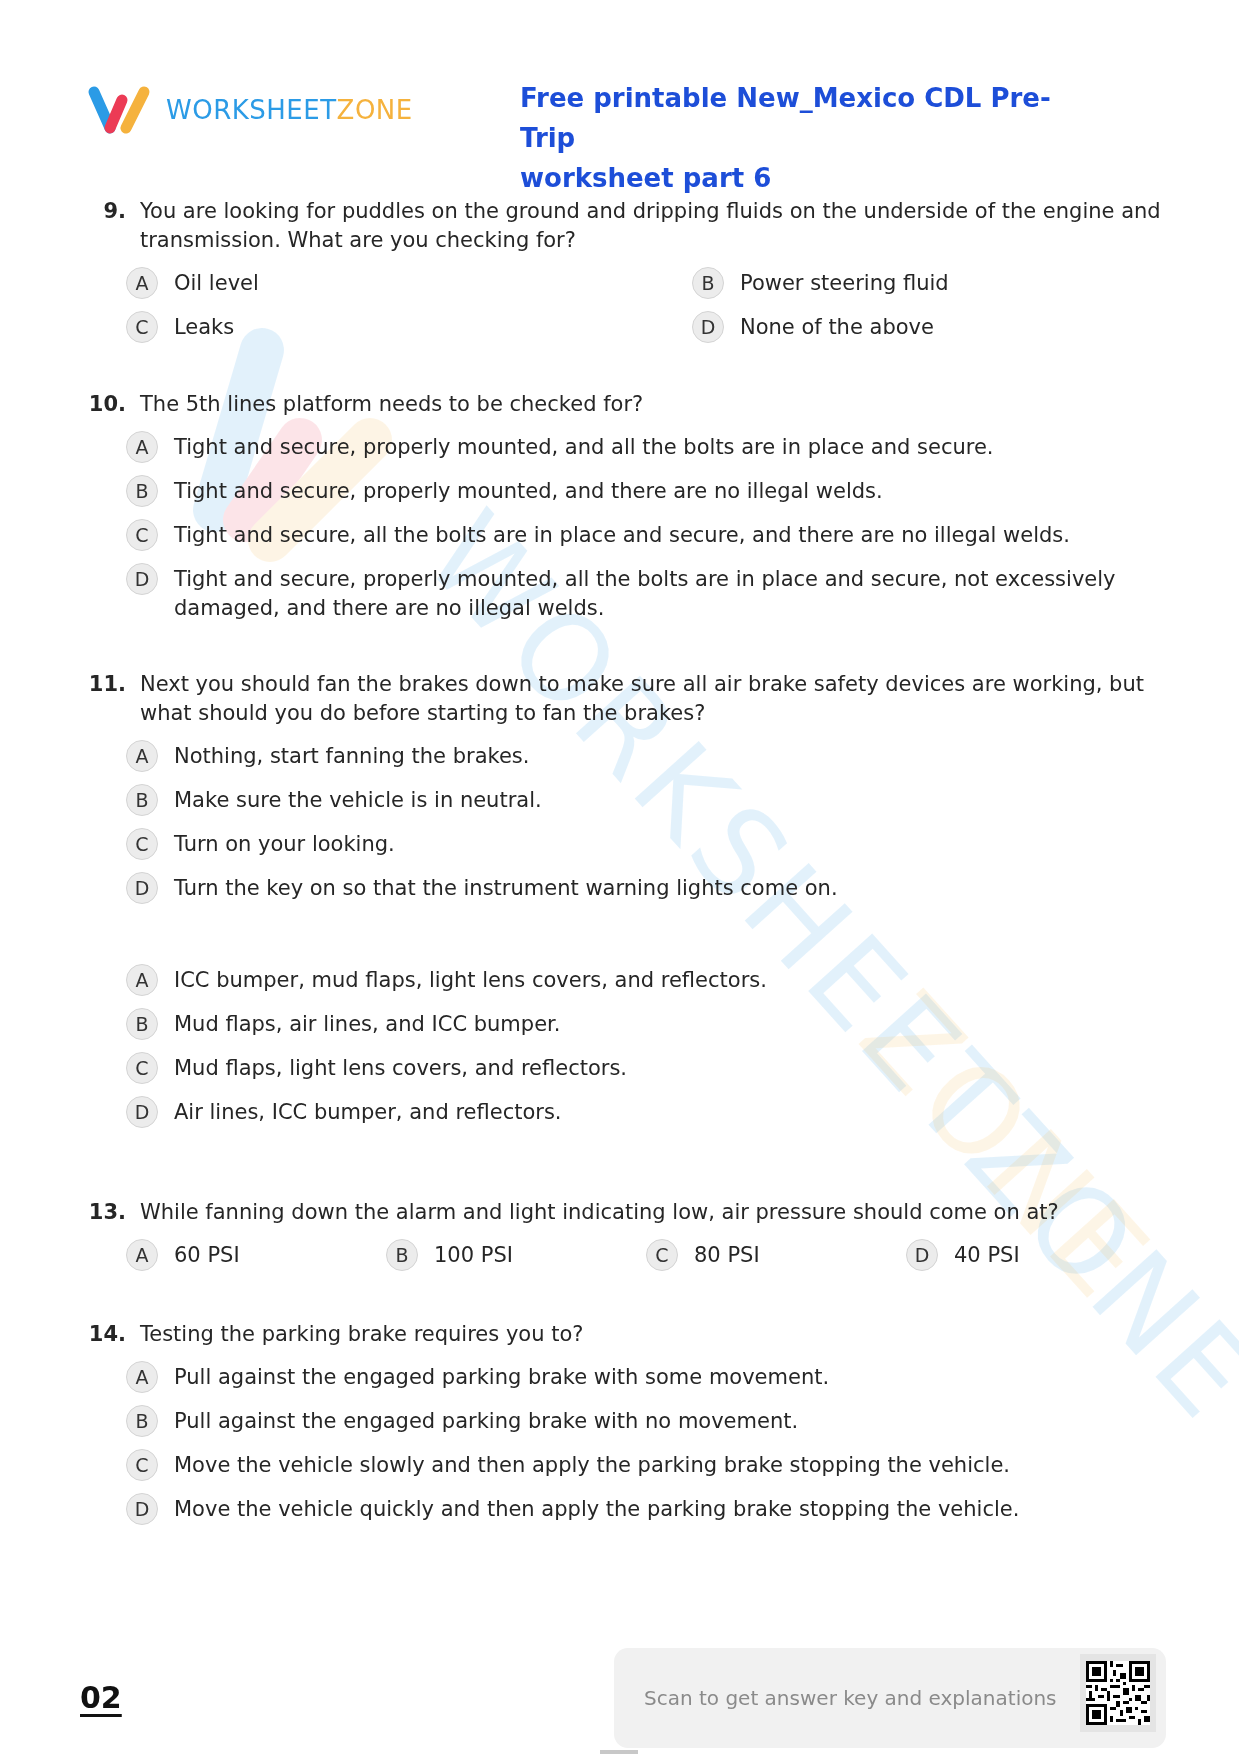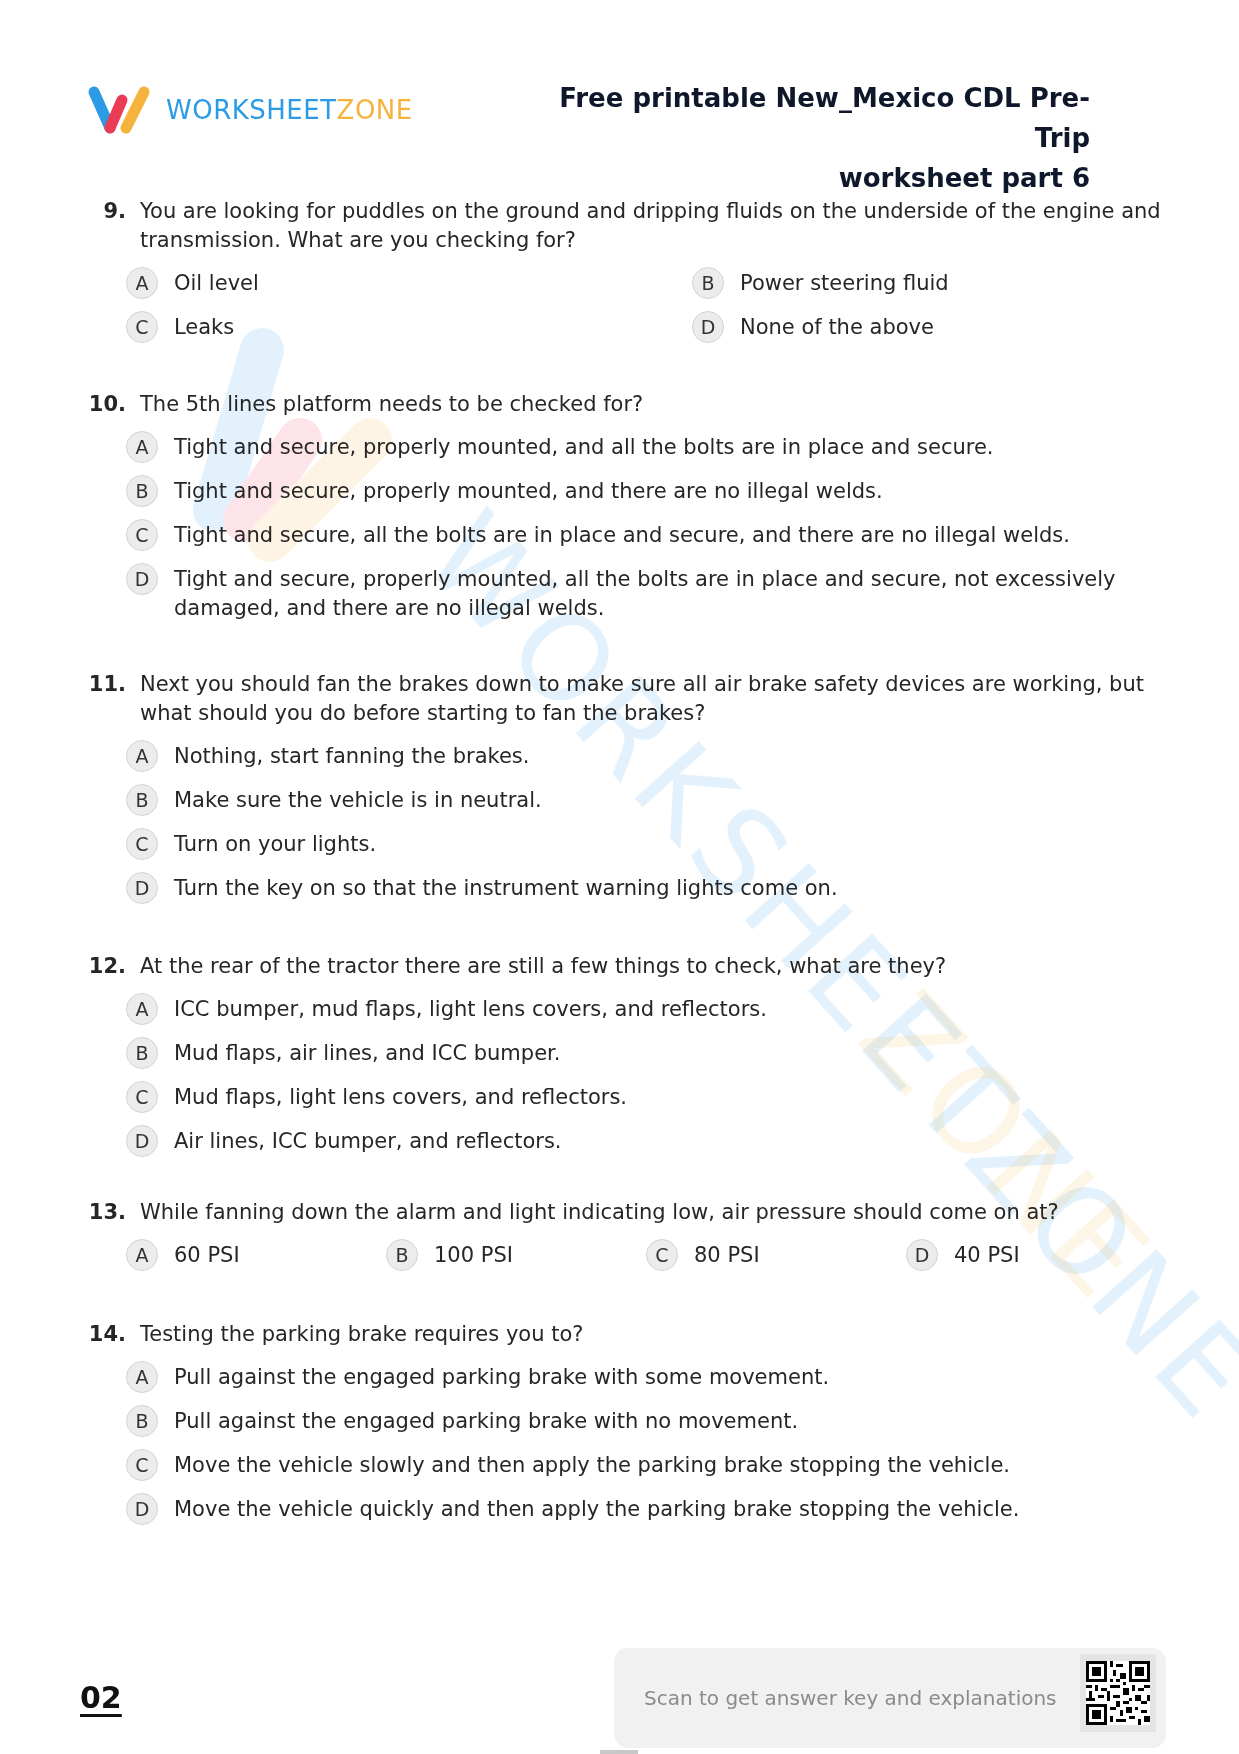--- a/index.html
+++ b/index.html
@@ -5,22 +5,22 @@
   html, body { margin:0; padding:0; background:#ffffff; }
   body { width:1239px; height:1754px; position:relative; overflow:hidden;
          font-family:"DejaVu Sans", "Liberation Sans", sans-serif; color:#222; }
   .watermark { position:absolute; left:0; top:0; width:1239px; height:1754px; pointer-events:none; z-index:0; }
   .header { position:absolute; left:0; top:0; width:1239px; height:170px; }
   .logo { position:absolute; left:84px; top:82px; display:flex; align-items:center; }
   .logo svg { width:70px; height:56px; }
   .logo-text { font-family:"DejaVu Sans", sans-serif; font-size:26px; letter-spacing:0.5px; margin-left:12px; }
   .logo-text .w { color:#2b9be6; }
   .logo-text .z { color:#f5b23d; }
-  .title { position:absolute; left:520px; top:78px; width:570px; text-align:right;
-           font-family:"DejaVu Sans", sans-serif; font-weight:bold; font-size:26px; line-height:40px; color:#0f172a; }
+  .title { position:absolute; left:520px; top:78px; width:570px; text-align:left;
+           font-family:"DejaVu Sans", sans-serif; font-weight:bold; font-size:26px; line-height:40px; color:#1d4ed8; }
   .q { position:absolute; left:74px; width:1100px; z-index:1; }
   .q-head { display:flex; font-size:21px; line-height:29px; color:#262626; }
   .q-num { width:52px; font-weight:bold; text-align:right; padding-right:0; flex:none; }
   .q-text { margin-left:14px; width:1040px; }
   .opts { margin-left:52px; margin-top:14px; }
   .opt { display:flex; align-items:flex-start; height:44px; font-size:21px; line-height:29px; color:#262626; }
   .opt.multi { height:58px; }
   .badge { flex:none; width:32px; height:32px; border-radius:50%; background:#ececec; border:1px solid #d4d4d4;
            box-sizing:border-box; display:flex; align-items:center; justify-content:center;
            font-size:19px; color:#333; margin-top:-2px; margin-right:16px; }
@@ -128,34 +128,30 @@
     <div class="opt">
         <span class="badge">A</span>
         <span class="opt-text">Nothing, start fanning the brakes.</span>
       </div>
     <div class="opt">
         <span class="badge">B</span>
         <span class="opt-text">Make sure the vehicle is in neutral.</span>
       </div>
     <div class="opt">
         <span class="badge">C</span>
-        <span class="opt-text">Turn on your lights.</span>
+        <span class="opt-text">Turn on your looking.</span>
       </div>
     <div class="opt">
         <span class="badge">D</span>
         <span class="opt-text">Turn the key on so that the instrument warning lights come on.</span>
       </div>
   </div>
 </div>
 
 <div class="q" style="top:952px;">
-  <div class="q-head">
-    <span class="q-num">12.</span>
-    <span class="q-text">At the rear of the tractor there are still a few things to check, what are they?</span>
-  </div>
   <div class="opts">
     <div class="opt">
         <span class="badge">A</span>
         <span class="opt-text">ICC bumper, mud flaps, light lens covers, and reflectors.</span>
       </div>
     <div class="opt">
         <span class="badge">B</span>
         <span class="opt-text">Mud flaps, air lines, and ICC bumper.</span>
       </div>
     <div class="opt">

